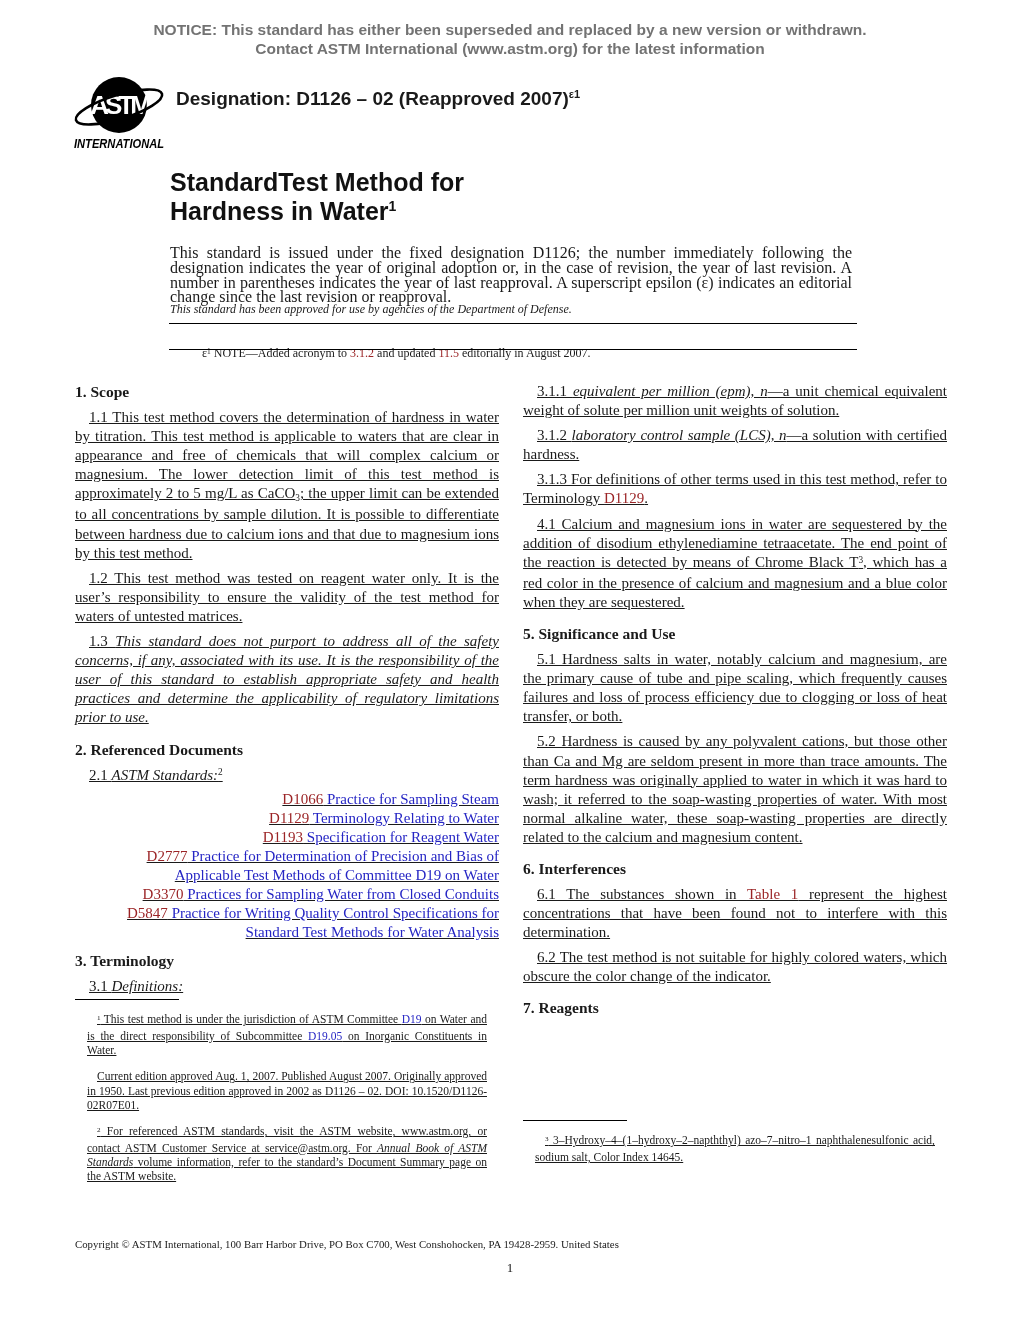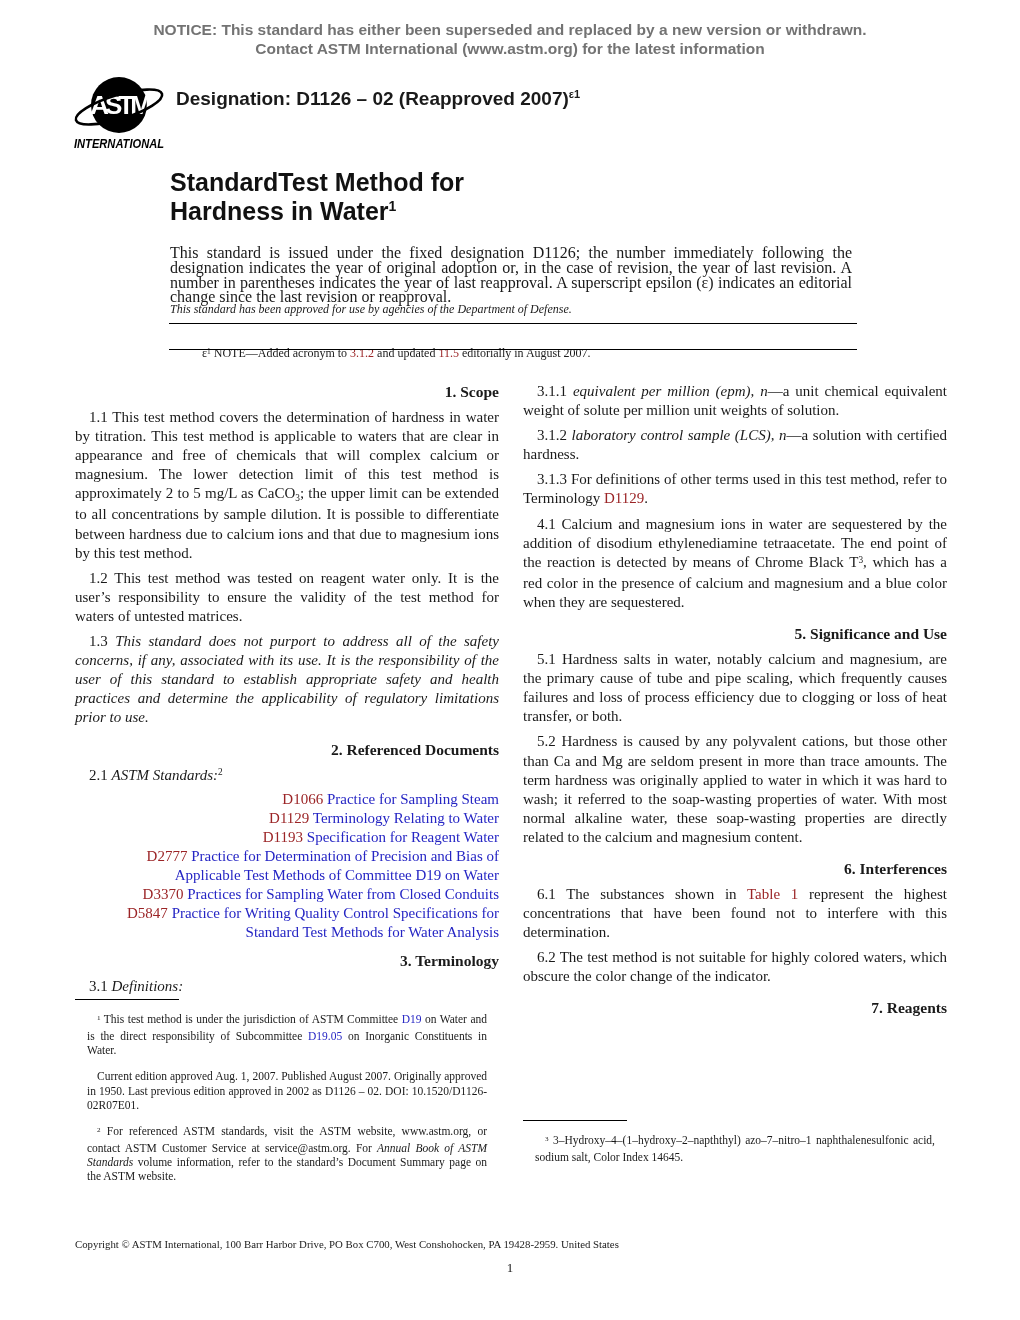--- a/index.html
+++ b/index.html
@@ -30,23 +30,23 @@
   .dod{position:absolute;top:302px;left:170px;width:682px;margin:0;
        font-style:italic;font-size:12px;line-height:14.8px;}
   .rule-a{position:absolute;top:323px;left:169px;width:688px;border-top:1.6px solid #000;}
   .epsnote{position:absolute;top:329px;left:186px;width:688px;margin:16px;
            font-size:12px;line-height:16px;}
   .rule-b{position:absolute;top:349px;left:169px;width:688px;border-top:1.6px solid #000;}
 
   
   .columns{position:absolute;top:382px;left:75px;width:872px;display:flex;gap:24px;}
   .col{width:424px;display:flex;flex-direction:column;height:794px;}
-  .col h2{font-size:15.5px;line-height:19px;margin:9px 0 4px 0;font-weight:bold;text-align:right;}
+  .col h2{font-size:15.5px;line-height:19px;margin:9px 0 4px 0;font-weight:bold;}
   .col h2.first{margin-top:0;}
-  .col p{margin:3px 0;font-size:15px;line-height:19.1px;text-align:justify;text-indent:14px;}
+  .col p{margin:3px 0;font-size:15px;line-height:19.1px;text-align:justify;text-indent:14px;text-decoration:underline;}
   .col p.ref{margin:0;text-indent:-20px;padding-left:34px;text-align:right;}
 
   
   .fnblock{margin-top:auto;}
   .fnrule{width:104px;border-top:1px solid #000;margin-bottom:7px;}
   .fnblock p{margin:12px;font-size:11.5px;line-height:14.3px;text-align:justify;text-indent:10px;}
 
   
   .copyright{position:absolute;top:1238px;left:75px;font-size:10.8px;}
   .pageno{position:absolute;top:1260px;left:0;right:0;text-align:center;font-size:13px;}

